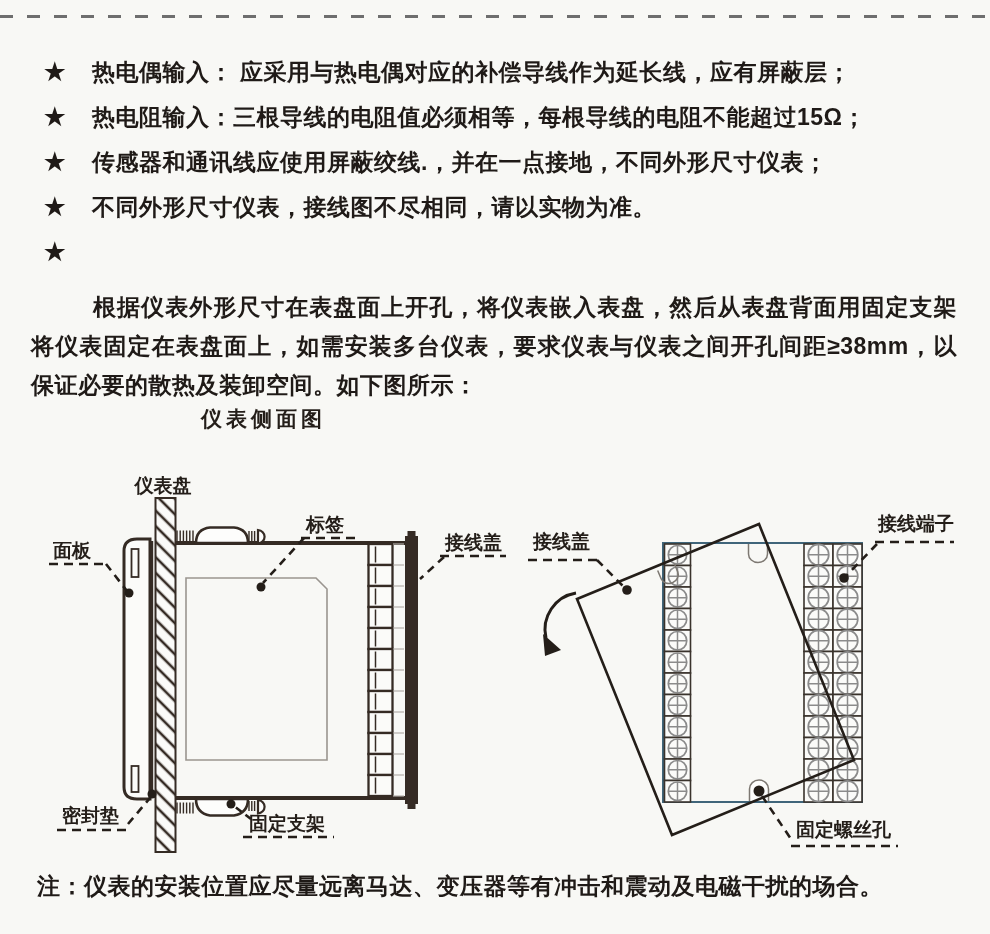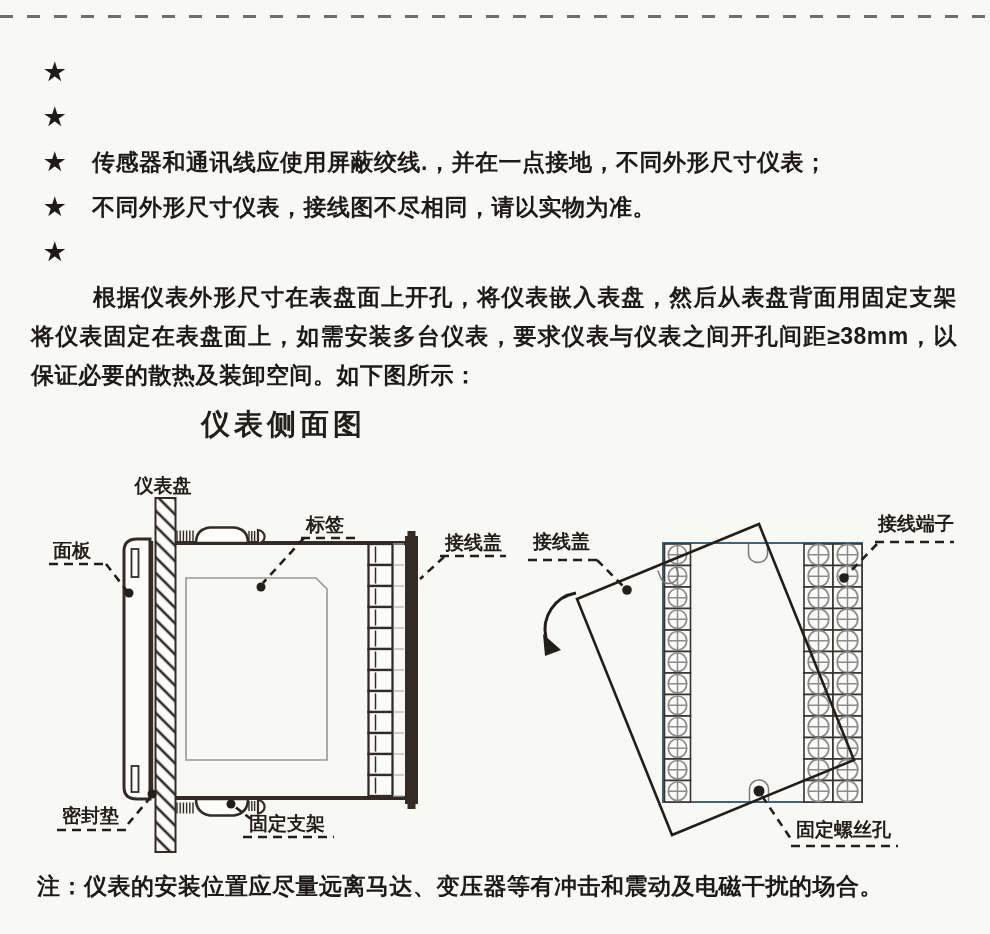--- a/index.html
+++ b/index.html
@@ -4,41 +4,43 @@
 <style>
   html,body{margin:0;padding:0;background:#f8f8f5;}
   #page{position:relative;width:990px;height:934px;background:#f8f8f5;overflow:hidden;
         font-family:"Liberation Sans",sans-serif;color:#1f1a17;}
   .top-dash{position:absolute;left:0;top:15px;width:990px;height:3px;
         background:repeating-linear-gradient(90deg,#6e6e6e 0 13px,transparent 13px 27px);}
   .bullets{position:absolute;left:44px;top:56px;width:910px;}
   .bullet{display:flex;align-items:flex-start;line-height:32px;margin-bottom:13px;
         font-size:23px;font-weight:bold;letter-spacing:.5px;}
   .star{width:30px;flex:0 0 30px;margin-right:18px;font-size:24px;}
-  .para{position:absolute;left:31px;top:278px;width:926px;font-size:23px;font-weight:bold;
+  .para{position:absolute;left:31px;top:288px;width:926px;font-size:23px;font-weight:bold;
         line-height:39px;text-indent:2.7em;text-align:justify;letter-spacing:.5px;margin:0;}
   .diagram-title{position:absolute;left:201px;top:405px;font-family:"Liberation Serif",serif;
-        font-weight:bold;font-size:29px;letter-spacing:4px;color:#241e19;}
+        font-weight:bold;font-size:21px;letter-spacing:4px;color:#241e19;}
   .note{position:absolute;left:37px;top:871px;width:930px;font-size:23px;font-weight:bold;
         letter-spacing:.5px;}
   svg text{font-family:"Liberation Sans",sans-serif;font-weight:bold;font-size:19px;fill:#241e19;}
   #diagram-svg{position:absolute;left:0;top:0;}
 </style>
 </head>
 <body>
 
 <div id="page">
   <div class="top-dash"></div>
 
   <div class="bullets">
     <div class="bullet">
       <span class="star">★</span>
-    </div>
-    <div class="bullet">
-      <span class="star">★</span>
+      <span>热电偶输入： 应采用与热电偶对应的补偿导线作为延长线，应有屏蔽层；</span>
+    </div>
+    <div class="bullet">
+      <span class="star">★</span>
+      <span>热电阻输入：三根导线的电阻值必须相等，每根导线的电阻不能超过15Ω；</span>
     </div>
     <div class="bullet">
       <span class="star">★</span>
       <span>传感器和通讯线应使用屏蔽绞线.，并在一点接地，不同外形尺寸仪表；</span>
     </div>
     <div class="bullet">
       <span class="star">★</span>
       <span>不同外形尺寸仪表，接线图不尽相同，请以实物为准。</span>
     </div>
     <div class="bullet">

